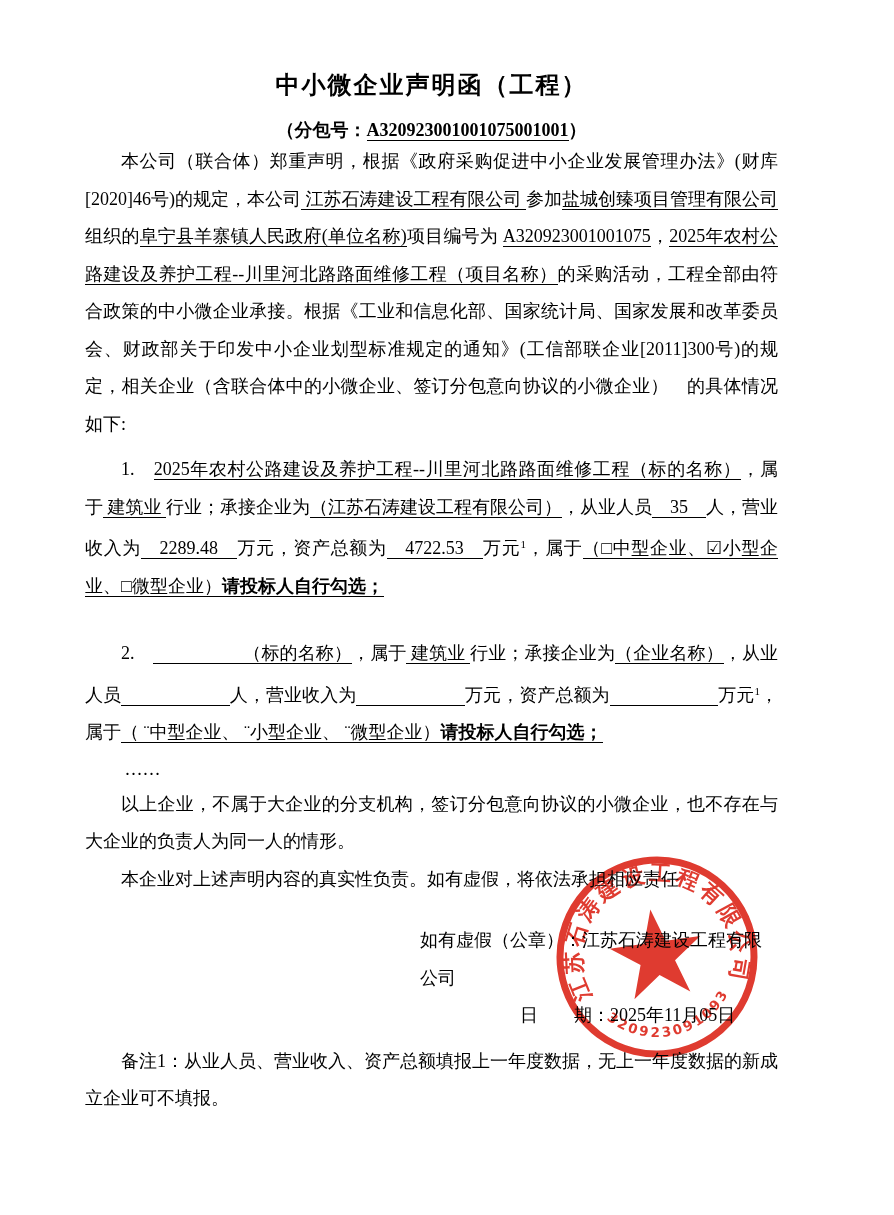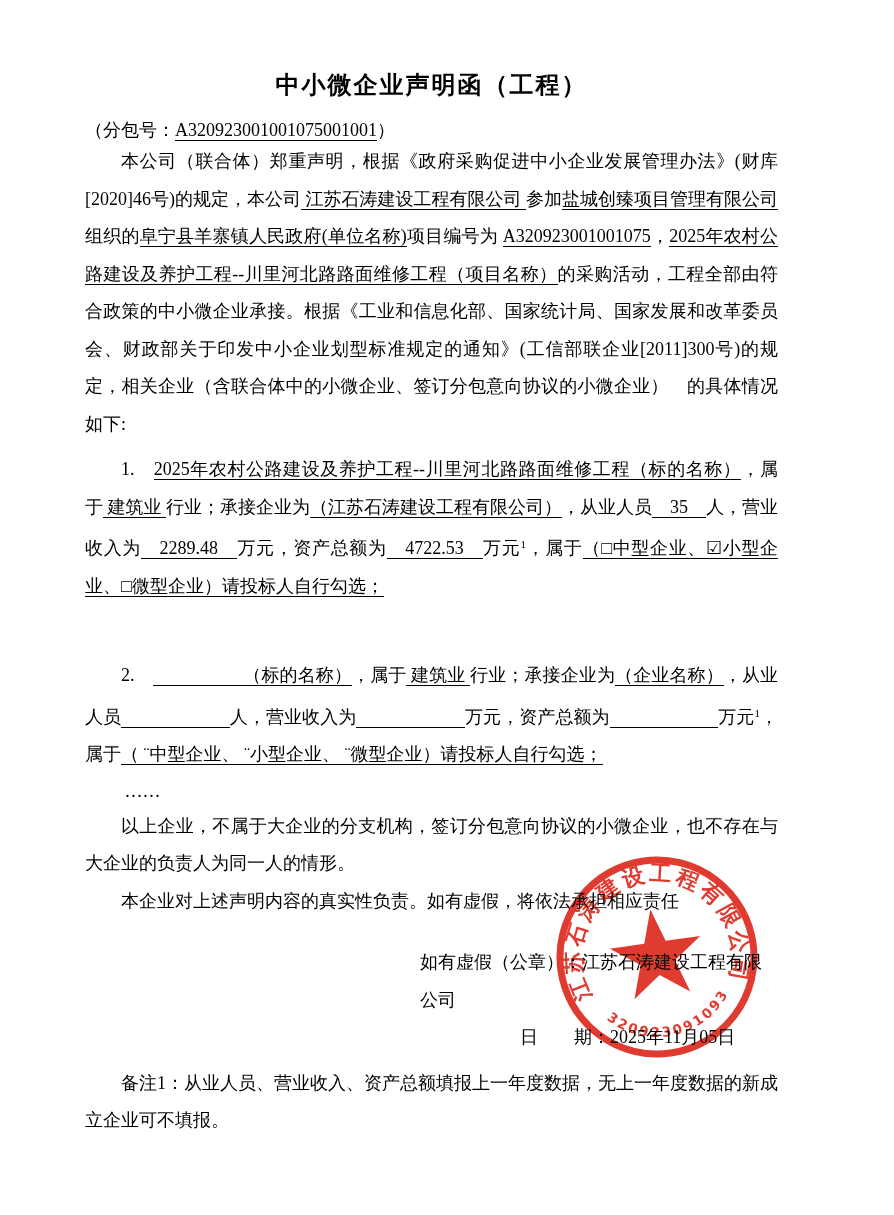--- a/index.html
+++ b/index.html
@@ -3,33 +3,33 @@
 <meta charset="utf-8">
 <style>
   html,body{margin:0;padding:0;}
   body{
     width:894px;height:1215px;background:#ffffff;position:relative;overflow:hidden;
     font-family:"Liberation Serif","DejaVu Serif",serif;color:#000;
     -webkit-font-smoothing:antialiased;
   }
   .page{position:absolute;inset:0;padding:70px 116px 0 85px;box-sizing:border-box;}
   h1.title{margin:0;font-size:24px;line-height:30px;text-align:center;font-weight:bold;letter-spacing:2px;}
-  .subtitle{margin-top:17px;font-size:18px;line-height:26px;text-align:left;font-weight:normal;}
+  .subtitle{margin-top:17px;font-size:18px;line-height:26px;text-align:center;font-weight:bold;}
   .para{margin:0;font-size:18px;line-height:37.5px;text-align:justify;}
   .indent{text-indent:2em;}
   .p-intro{}
   .p-item1{margin-top:8px;}
-  .p-item2{margin-top:52px;}
+  .p-item2{margin-top:30px;}
   .p-ellipsis{line-height:34px;text-indent:2.2em;text-align:left;}
   .sig-line{font-size:18px;line-height:37.5px;}
   .sig-company{margin-top:24px;margin-left:335px;}
   .sig-date{margin-left:435px;}
   .p-note1{margin-top:8px;}
   .u{border-bottom:1px solid #000;}
-  .b{font-weight:normal;}
+  .b{font-weight:bold;}
   .sup{font-size:11px;vertical-align:6px;letter-spacing:0;}
   
   .seal{
     position:absolute;left:552px;top:852px;width:210px;height:210px;
     mix-blend-mode:multiply;opacity:.92;transform:rotate(-8deg);
     pointer-events:none;
   }
   .seal-co{font-size:22px;font-weight:bold;letter-spacing:3.5px;font-family:"Liberation Serif","DejaVu Serif",serif;}
   .seal-no{font-size:13.5px;font-weight:bold;letter-spacing:2.6px;font-family:"DejaVu Sans","Liberation Sans",sans-serif;}
 </style>

